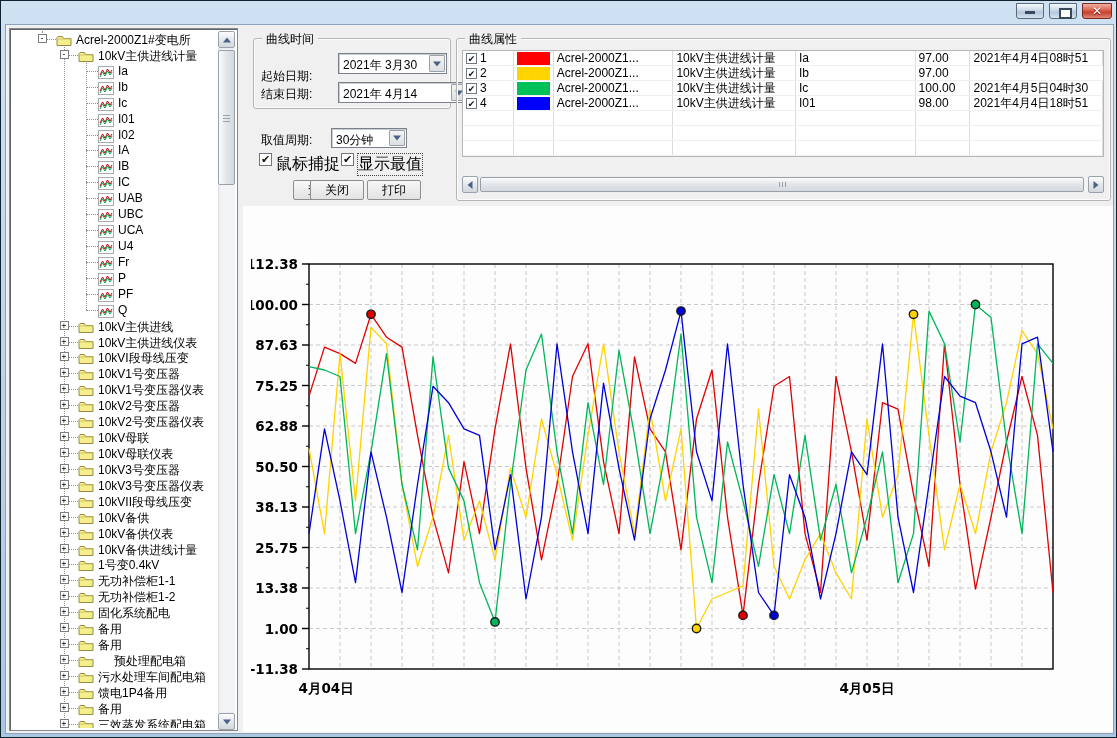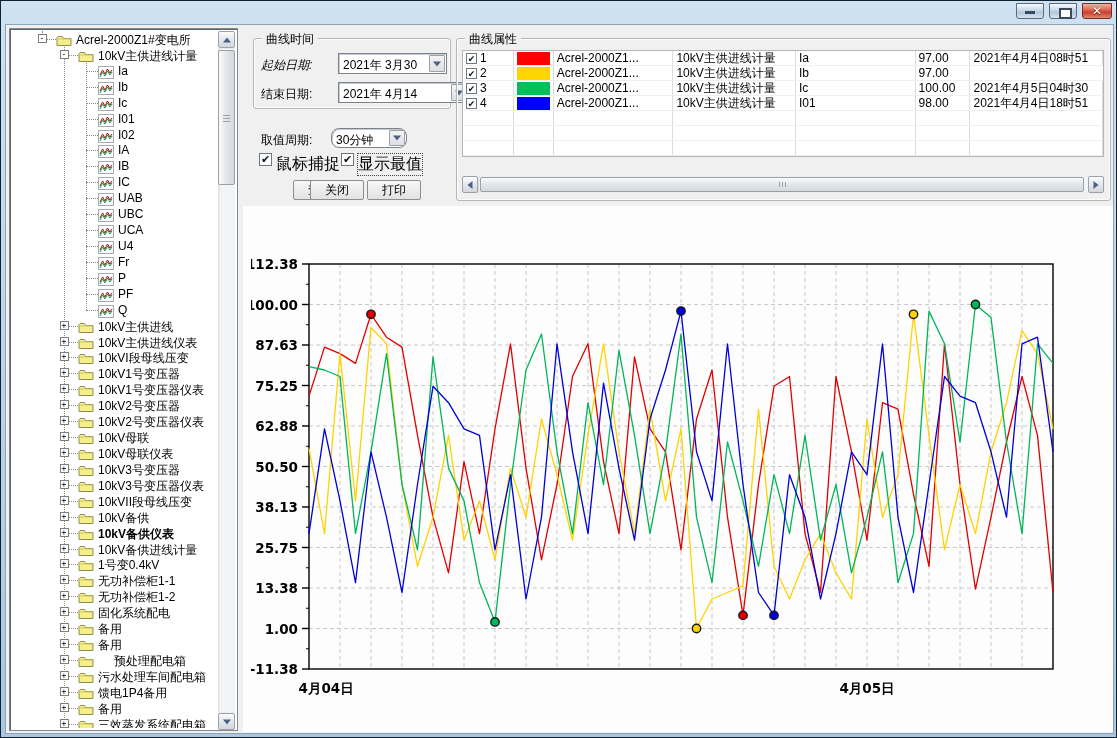--- a/index.html
+++ b/index.html
@@ -368,21 +368,21 @@
             </svg></span>
           <span class="tree-label" style="left: 86px;">10kV备供</span>
         </div>
         <div class="tree-row">
           <div class="h-dot" style="left: 57px; width: 9px;"></div>
           <div class="expand-box" style="left: 47.5px;">+</div>
           <span class="node-icon" style="left: 66px;"><svg width="16" height="13" viewBox="0 0 16 13">
               <path d="M1,3.5 L1,11.5 L15,11.5 L15,4.5 L7.5,4.5 L6.5,2.5 L2,2.5 Z" fill="#f4ee8b" stroke="#96894a"></path>
               <path d="M1.5,5 L14.5,5" stroke="#cfc468" stroke-width="1"></path>
             </svg></span>
-          <span class="tree-label" style="left: 86px; font-weight: bold;">10kV备供仪表</span>
+          <span class="tree-label" style="left: 86px;">10kV备供仪表</span>
         </div>
         <div class="tree-row">
           <div class="h-dot" style="left: 57px; width: 9px;"></div>
           <div class="expand-box" style="left: 47.5px;">+</div>
           <span class="node-icon" style="left: 66px;"><svg width="16" height="13" viewBox="0 0 16 13">
               <path d="M1,3.5 L1,11.5 L15,11.5 L15,4.5 L7.5,4.5 L6.5,2.5 L2,2.5 Z" fill="#f4ee8b" stroke="#96894a"></path>
               <path d="M1.5,5 L14.5,5" stroke="#cfc468" stroke-width="1"></path>
             </svg></span>
           <span class="tree-label" style="left: 86px;">10kV备供进线计量</span>
         </div>
@@ -497,37 +497,37 @@
         </div>
       <div class="sb-btn" style="right:2px;top:684px;width:17px;height:17px;">
           <div class="arrow arr-down"></div>
         </div>
     </div>
   </div>
 
   <div class="groupbox" style="left:252px;top:37px;width:198px;height:71px;">
     <div class="group-label">曲线时间</div>
   </div>
-  <div class="fld-label" style="left:260px;top:56px;font-style:italic;">起始日期:</div>
+  <div class="fld-label" style="left:260px;top:67px;">起始日期:</div>
   <div class="combo" style="left:337px;top:52px;width:109px;">
     <span class="val">2021年 3月30</span>
     <span class="drop">
         <span class="arrow arr-down"></span>
       </span>
   </div>
   <div class="fld-label" style="left:260px;top:85px;">结束日期:</div>
   <div class="combo" style="left:337px;top:81px;width:131px;">
     <span class="val">2021年 4月14</span>
     <span class="drop">
         <span class="arrow arr-down"></span>
       </span>
   </div>
 
   <div class="fld-label" style="left:260px;top:131px;">取值周期:</div>
-  <div class="combo" style="left:330px;top:127px;width:76px;height:20px;border-radius:8px;">
+  <div class="combo" style="left:330px;top:127px;width:76px;height:20px;">
     <span class="val">30分钟</span>
     <span class="drop">
         <span class="arrow arr-down"></span>
       </span>
   </div>
   <div class="checkbox" style="left:258px;top:152px;">✔</div>
   <div class="cb-label" style="left:275px;top:153px;">鼠标捕捉</div>
   <div class="checkbox" style="left:340px;top:152px;">✔</div>
   <div class="cb-label focused" style="left:357px;top:153px;">显示最值</div>
 

